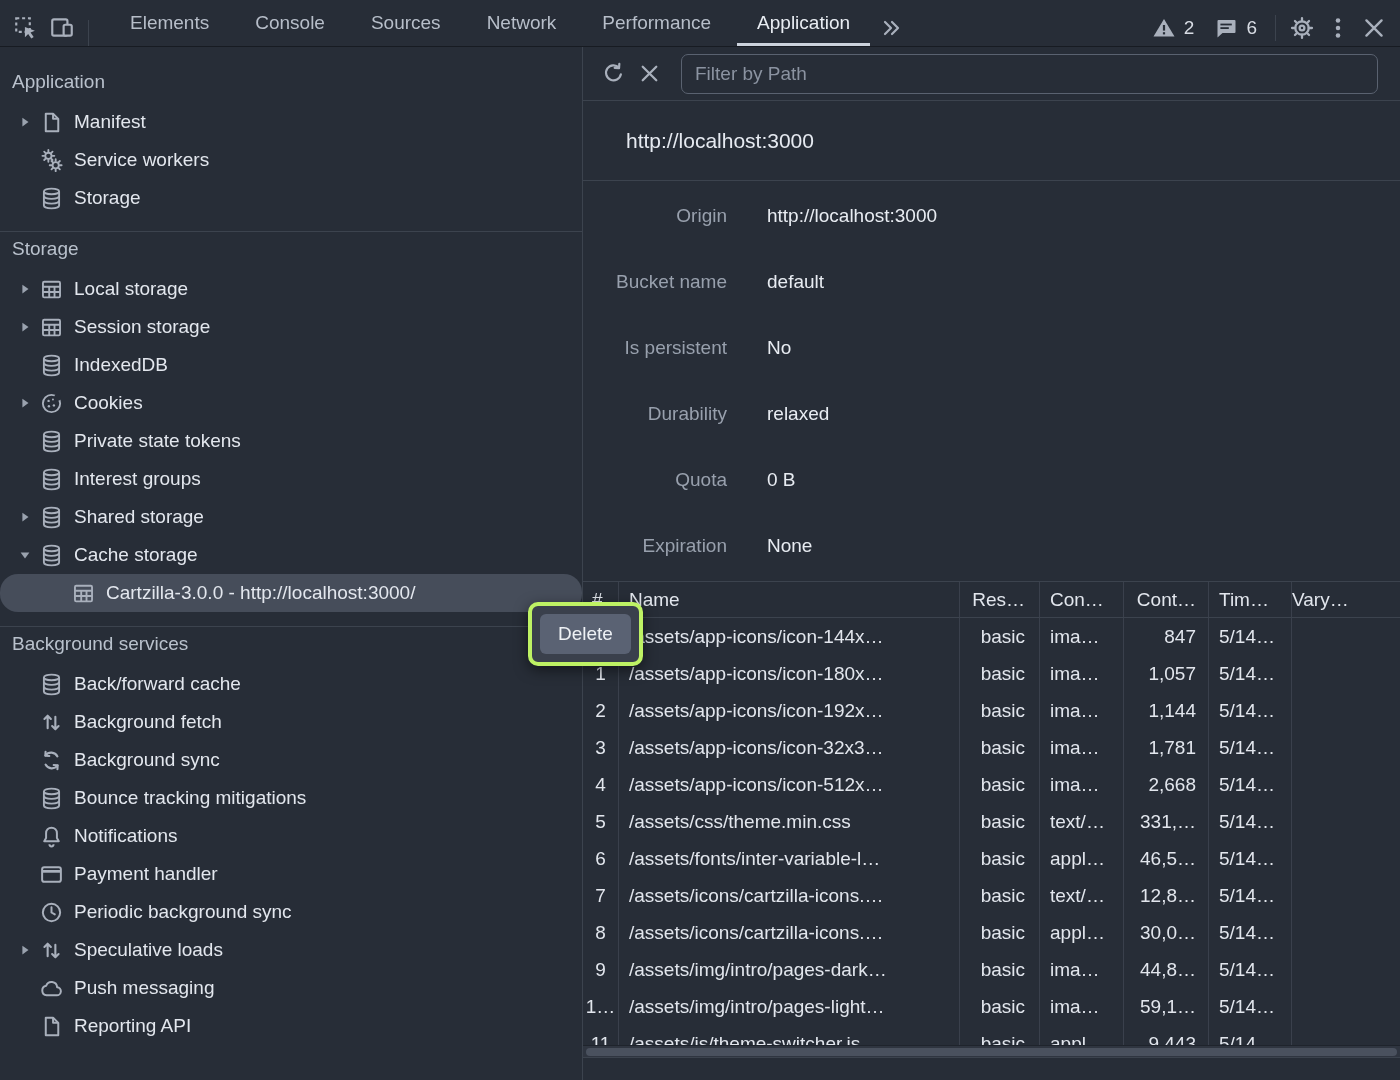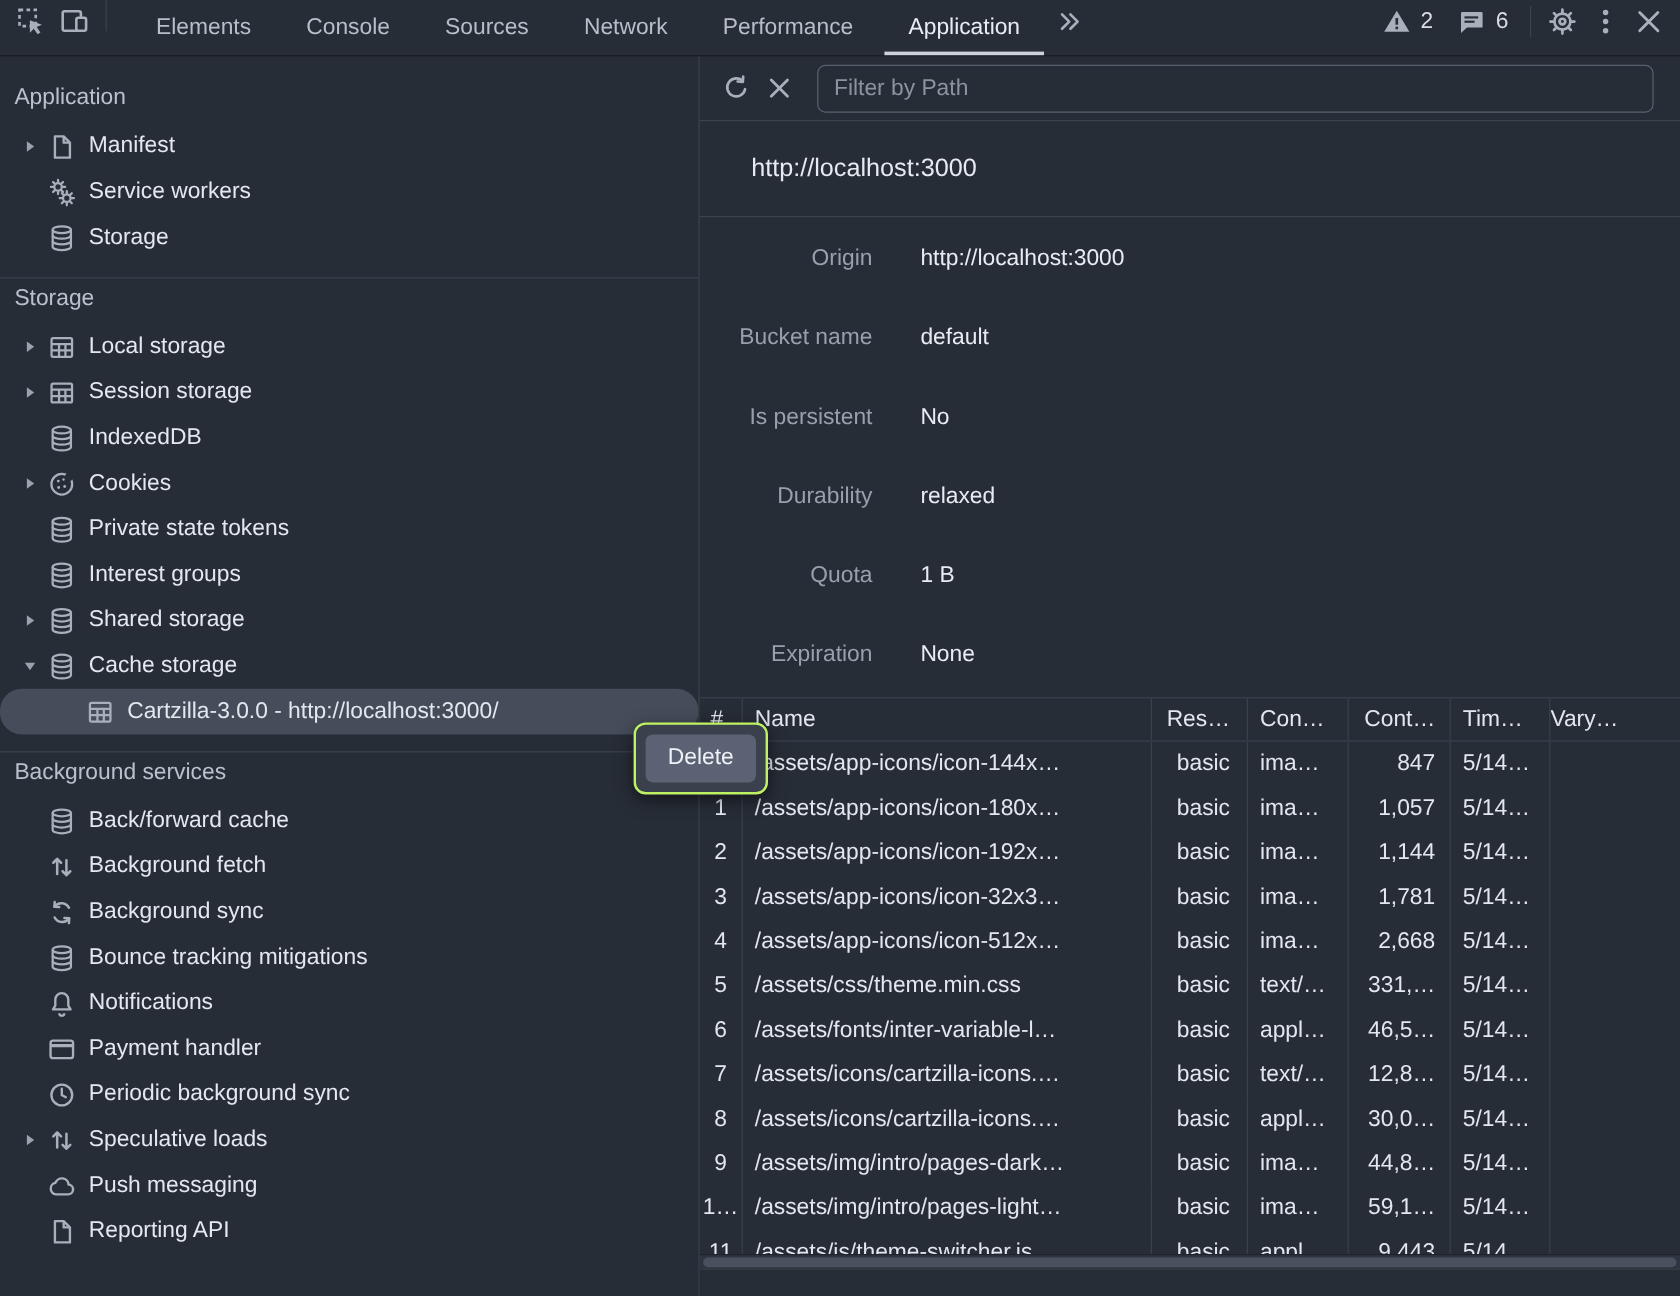--- a/index.html
+++ b/index.html
@@ -15,21 +15,21 @@
   *{box-sizing:border-box;}
   html,body{margin:0;padding:0;}
   body{
     width:1400px;height:1080px;overflow:hidden;position:relative;
     background:var(--bg);color:var(--text);
     font-family:"Liberation Sans","DejaVu Sans",sans-serif;
   }
   .app{width:1400px;height:1080px;display:flex;flex-direction:column;}
 
   
-  .topbar{height:47px;flex:0 0 47px;display:flex;align-items:flex-start;border-bottom:1px solid var(--border-dark);}
+  .topbar{height:47px;flex:0 0 47px;display:flex;align-items:flex-end;border-bottom:1px solid var(--border-dark);}
   .tb-icon{width:36px;height:36px;display:flex;align-items:center;justify-content:center;color:var(--icon);flex:0 0 auto;}
   .tb-icon svg{width:26px;height:26px;}
   .tb-icon.first{margin-left:8px;}
   .tb-sep{width:1px;height:26px;background:var(--border);margin:0 8px;flex:0 0 auto;}
   .tabs{display:flex;height:100%;margin-left:10px;}
   .tab{padding:0 23px;display:flex;align-items:center;font-size:19px;color:#b7bec9;position:relative;white-space:nowrap;cursor:default;}
   .tab.selected{color:#e9edf3;}
   .tab.selected::after{content:"";position:absolute;left:3px;right:3px;bottom:0;height:3px;background:#ccd2dc;}
   .tb-icon.more svg{width:24px;height:24px;}
   .tb-right{margin-left:auto;display:flex;align-items:center;padding-right:8px;}
@@ -78,21 +78,21 @@
   .cell.c5{padding-left:10px;}
   .grid-header .cell.c0{justify-content:flex-start;padding-left:9px;}
   .grid-body{height:427px;flex:0 0 427px;overflow:hidden;}
   .grid-row{height:37px;}
 
   .hscroll{height:12px;flex:0 0 12px;background:#2f3540;border-top:1px solid #1f242c;position:relative;}
   .hthumb{position:absolute;left:3px;right:3px;top:2px;height:8px;background:#4a515e;border-radius:4px;}
   .pfooter{flex:1;border-top:1px solid var(--border);background:var(--bg);}
 
   
-  .context-menu{position:fixed;left:528px;top:602px;min-width:112px;background:#3a404c;border:2px solid #bef264;border-radius:10px;padding:8px;box-shadow:0 4px 14px rgba(0,0,0,.5);z-index:50;}
+  .context-menu{position:fixed;left:528px;top:602px;min-width:112px;background:#3a404c;border:4px solid #bef264;border-radius:10px;padding:8px;box-shadow:0 4px 14px rgba(0,0,0,.5);z-index:50;}
   .context-item{height:40px;display:flex;align-items:center;justify-content:center;padding:0 18px;background:#5a6273;border-radius:6px;color:#eef1f5;font-size:19px;cursor:default;}
 </style>
 </head>
 <body>
 
 <div class="app">
 
   <div class="topbar">
     <span class="tb-icon first">
         <svg viewBox="0 0 24 24">
@@ -481,21 +481,21 @@
           <div class="detail-row">
             <div class="detail-label">Is persistent</div>
             <div class="detail-value">No</div>
           </div>
           <div class="detail-row">
             <div class="detail-label">Durability</div>
             <div class="detail-value">relaxed</div>
           </div>
           <div class="detail-row">
             <div class="detail-label">Quota</div>
-            <div class="detail-value">1 B</div>
+            <div class="detail-value">0 B</div>
           </div>
           <div class="detail-row">
             <div class="detail-label">Expiration</div>
             <div class="detail-value">None</div>
           </div>
         </div>
 
       <div class="grid-header" id="grid-header">
           <div class="cell c0">#</div>
           <div class="cell c1">Name</div>

